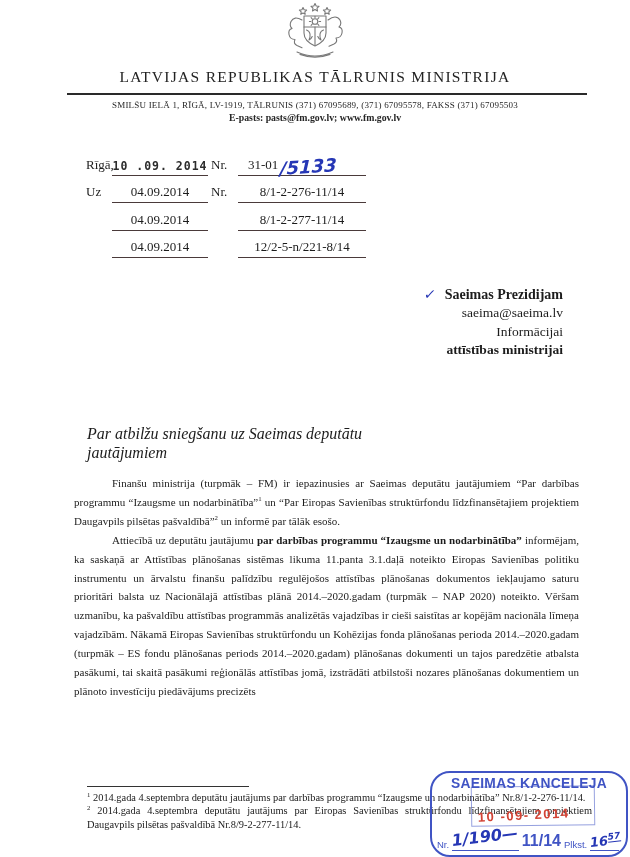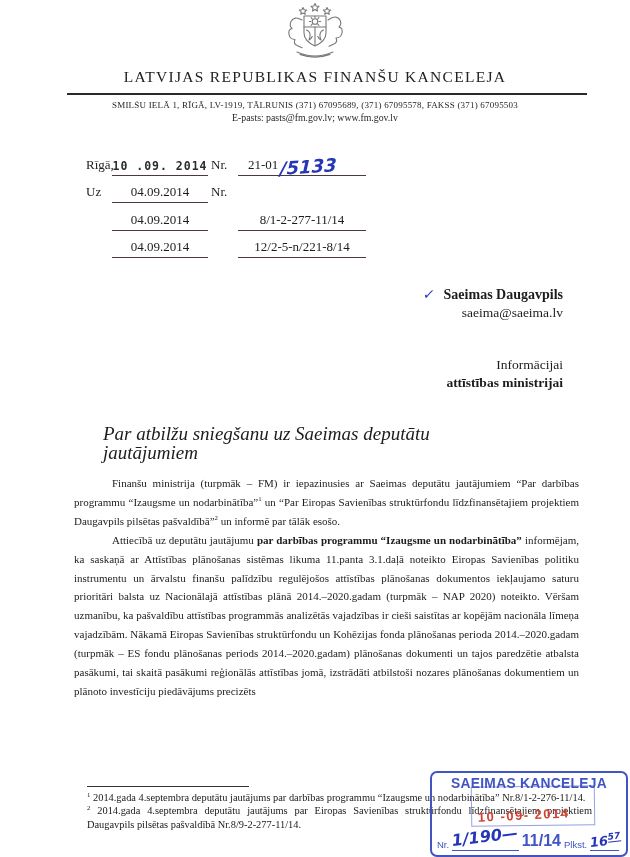--- a/index.html
+++ b/index.html
@@ -17,21 +17,21 @@
     position:absolute;top:68px;left:0;width:100%;text-align:center;
     font-size:15.5px;letter-spacing:1.3px;color:#222;
   }
   .header-rule{position:absolute;top:93px;left:67px;width:520px;height:2px;background:#2a2a2a;}
   .address-line{
     position:absolute;top:100px;left:0;width:100%;text-align:center;
     font-size:9px;font-weight:400;color:#262626;letter-spacing:.2px;
   }
   .contact-line{
     position:absolute;top:112px;left:0;width:100%;text-align:center;
-    font-size:9.8px;font-weight:400;color:#262626;
+    font-size:9.8px;font-weight:700;color:#262626;
   }
 
   
   .ref-table{position:absolute;left:86px;top:148px;}
   .ref-row{display:grid;grid-template-columns:26px 96px 30px 128px;height:27.5px;}
   .ref-label{align-self:end;font-size:13px;padding-bottom:3px;}
   .ref-nr{align-self:end;font-size:13px;padding-bottom:3px;padding-left:3px;}
   .ref-field{
     align-self:end;border-bottom:1.2px solid #4a3a3a;
     display:flex;align-items:flex-end;justify-content:center;
@@ -53,27 +53,27 @@
   .recipients{
     position:absolute;right:67px;top:286px;text-align:right;
     font-size:13.5px;line-height:17.5px;
   }
   .recipient-primary-row{font-weight:700;font-size:14px;}
   .checkmark{
     font-family:"DejaVu Sans",sans-serif;color:var(--handwriting-blue,#2637b5);
     font-weight:700;font-size:14px;margin-right:9px;display:inline-block;
     transform:skewX(-10deg);
   }
-  .info-label{margin-top:35px;}
+  .info-label{margin-top:2px;}
   .bold{font-weight:700;}
 
   
   .subject{
-    position:absolute;left:103px;top:424px;font-style:italic;
-    font-size:19px;line-height:19px;
+    position:absolute;left:87px;top:424px;font-style:italic;
+    font-size:16px;line-height:19px;
   }
 
   
   .body-text{
     position:absolute;left:74px;top:474px;width:505px;
     font-size:11px;line-height:18.9px;text-align:justify;
   }
   .body-text p{margin:0;text-indent:38px;}
   .seg-bold{font-weight:700;}
   .body-text sup{font-size:.62em;line-height:0;}
@@ -82,21 +82,21 @@
   .footnotes{
     position:absolute;left:87px;top:786px;width:505px;
     font-size:10.4px;line-height:13.4px;text-align:justify;color:#202020;
   }
   .footnote-rule{width:162px;border-top:1.4px solid #333;margin-bottom:4px;}
   .footnote sup{font-size:.65em;line-height:0;}
 
   
   .stamp{
     position:absolute;left:430px;top:771px;width:194px;height:82px;
-    border:2px solid var(--stamp-blue,#4054c4);border-radius:7px;
+    border:2px solid var(--stamp-blue,#4054c4);border-radius:20px;
     font-family:"Liberation Sans","DejaVu Sans",sans-serif;
   }
   .stamp-title{
     margin-top:3px;text-align:center;font-weight:700;font-size:13.8px;
     letter-spacing:.3px;color:var(--stamp-blue,#4054c4);white-space:nowrap;
   }
   .stamp-datebox{
     position:absolute;left:39px;top:13px;width:122px;height:38px;
     border:1.6px solid rgba(64,84,196,.55);transform:rotate(-.8deg);
   }
@@ -142,43 +142,46 @@
         <path d="M40 15.6 v-1.4 M44 19.5 h1.6 M34.4 19.5 h1.4 M42.8 16.8 l1.1 -1.1 M37.2 16.8 l-1.1 -1.1 M42.8 22.2 l1.1 1.1 M37.2 22.2 l-1.1 1.1"></path>
         <path d="M31.5 28 q3 1 3.5 4 q.5 3 -1 6 q2.2 -1 3.2 -3.5"></path>
         <path d="M48.5 28 q-3 1 -3.5 4 q-.5 3 1 6 q-2.2 -1 -3.2 -3.5"></path>
         <path d="M27 18 q-8 -4.5 -11 1.5 q-2 4 1 7 q-4 1 -3 6 q1 5 6 5 q-2 4 2 6 l5 2.2"></path>
         <path d="M53 18 q8 -6 12 0 q2 4 -1 7 q4 1 3 6 q-1 5 -6 5 q2 4 -2 6 l-5 2.2"></path>
         <path d="M22 50 q18 8 36 0 M25 52.5 q15 5.5 30 0"></path>
       </g>
     </svg>
   </div>
 
-  <div class="ministry-name">LATVIJAS REPUBLIKAS FINANŠU KANCELEJA</div>
+  <div class="ministry-name">LATVIJAS REPUBLIKAS TĀLRUNIS MINISTRIJA</div>
   <div class="header-rule"></div>
   <div class="address-line">SMILŠU IELĀ 1, RĪGĀ, LV-1919, TĀLRUNIS (371) 67095689, (371) 67095578, FAKSS (371) 67095503</div>
   <div class="contact-line">E-pasts: pasts@fm.gov.lv; www.fm.gov.lv</div>
 
   <div class="ref-table">
     <div class="ref-row">
       <div class="ref-label">Rīgā,</div>
       <div class="ref-field">
         <span class="stamped-date">10 .09. 2014</span>
       </div>
       <div class="ref-nr">Nr.</div>
       <div class="ref-field num-field-first">
-        <span>21-01</span>
+        <span>31-01</span>
         <span class="hw hw-out-number">/5133</span>
       </div>
     </div>
     <div class="ref-row">
       <div class="ref-label">Uz</div>
       <div class="ref-field">
           <span>04.09.2014</span>
         </div>
       <div class="ref-nr">Nr.</div>
+      <div class="ref-field">
+          <span>8/1-2-276-11/14</span>
+        </div>
     </div>
     <div class="ref-row">
       <div class="ref-label"></div>
       <div class="ref-field">
           <span>04.09.2014</span>
         </div>
       <div class="ref-nr"></div>
       <div class="ref-field">
           <span>8/1-2-277-11/14</span>
         </div>
@@ -190,21 +193,21 @@
         </div>
       <div class="ref-nr"></div>
       <div class="ref-field">
           <span>12/2-5-n/221-8/14</span>
         </div>
     </div>
   </div>
 
   <div class="recipients">
     <div class="recipient-primary-row">
-      <span class="checkmark">✓</span><span>Saeimas Daugavpils</span>
+      <span class="checkmark">✓</span><span>Saeimas Prezidijam</span>
     </div>
     <div>saeima@saeima.lv</div>
     <div class="info-label">Informācijai</div>
     <div class="bold">attīstības ministrijai</div>
   </div>
 
   <div class="subject">
     <div>Par atbilžu sniegšanu uz Saeimas deputātu</div>
     <div>jautājumiem</div>
   </div>

